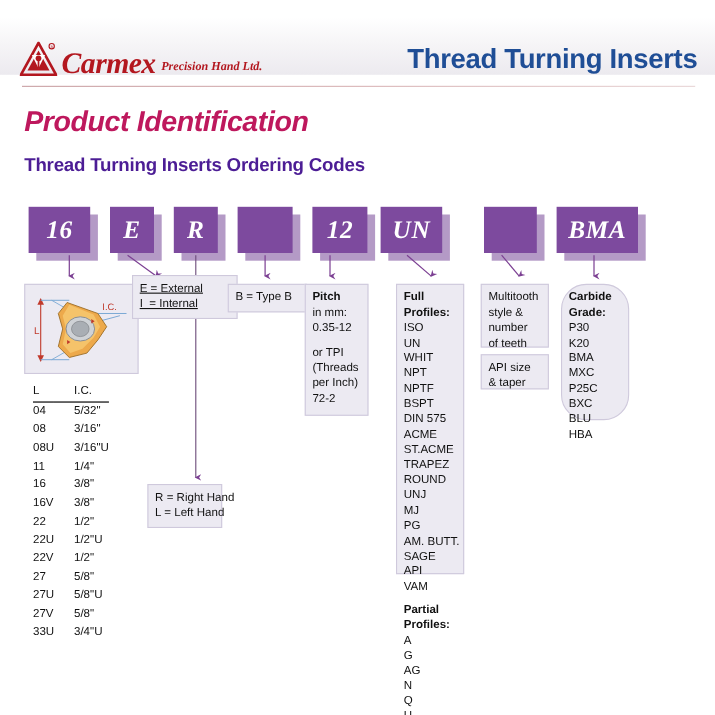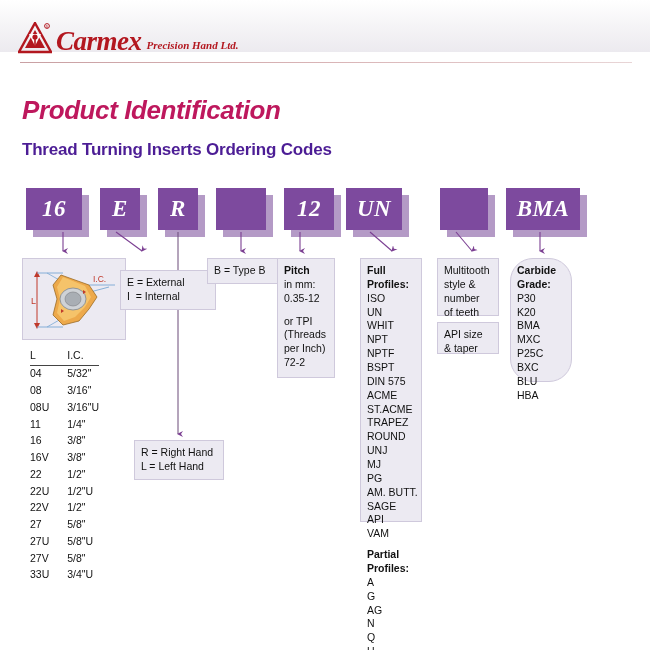--- a/index.html
+++ b/index.html
@@ -6,21 +6,21 @@
   html, body { width: 650px; height: 650px; }
   body {
     font-family: "Liberation Sans", sans-serif;
     background: #ffffff;
     position: relative;
     overflow: hidden;
   }
 
   
   .header {
-    position: absolute; left: 0; top: 0; width: 650px; height: 52px;
+    position: absolute; left: 0; top: 16px; width: 650px; height: 52px;
     background: linear-gradient(180deg,#ffffff 0%,#f6f5f7 45%,#eceaef 100%);
     text-decoration: underline;
   }
   .logo-wrap { position:absolute; left:18px; top:22px; display:flex; align-items:flex-end; }
   .logo-mark { width: 34px; height: 32px; position: relative; margin-right: 4px; }
   .logo-text {
     font-family: "Liberation Serif", serif;
     font-style: italic; font-weight: bold;
     font-size: 27px; color: #b3171f; letter-spacing: -0.5px;
     line-height: 1; position: relative; top: 1px;
@@ -110,20 +110,21 @@
         <circle cx="17" cy="15" r="2.6" fill="#b3171f"></circle>
         <rect x="16.2" y="16" width="1.6" height="8" fill="#b3171f"></rect>
         <circle cx="29" cy="4" r="2.4" fill="none" stroke="#b3171f" stroke-width="1"></circle>
         <text x="29" y="6" font-size="3.4" fill="#b3171f" text-anchor="middle" font-family="Liberation Serif, serif">R</text>
       </svg>
     </div>
     <div class="logo-text">Carmex</div>
     <div class="logo-sub">Precision Hand Ltd.</div>
   </div>
 
+  <div class="header-title">Thread Turning Inserts</div>
   <div class="header-rule"></div>
 </div>
 
 <div class="title-main">Product Identification</div>
 <div class="title-sub">Thread Turning Inserts Ordering Codes</div>
 
 <div class="code-box" style="left:26px;width:56px;">16</div>
 <div class="code-box" style="left:100px;width:40px;">E</div>
 <div class="code-box" style="left:158px;width:40px;">R</div>
 <div class="code-box" style="left:216px;width:50px;"></div>
@@ -244,30 +245,30 @@
           <td class="c2">5/8"</td>
         </tr>
         <tr>
           <td>33U</td>
           <td class="c2">3/4"U</td>
         </tr>
       </tbody>
   </table>
 </div>
 
-<div class="card" style="left:120px;top:270px;width:96px;">
+<div class="card" style="left:120px;top:250px;width:96px;text-decoration:underline;">
   <div class="row">E = External</div>
   <div class="row">I  = Internal</div>
 </div>
 
 <div class="card" style="left:207px;top:258px;width:72px;">
   <div class="row">B = Type B</div>
 </div>
 
-<div class="card" style="left:134px;top:440px;width:90px;">
+<div class="card" style="left:134px;top:440px;width:68px;">
   <div class="row">R = Right Hand</div>
   <div class="row">L = Left Hand</div>
 </div>
 
 <div class="card" style="left:277px;top:258px;width:58px;height:120px;">
   <div class="hd">Pitch</div>
   <div class="row">in mm:</div>
   <div class="row">0.35-12</div>
   <div style="height:9px;"></div>
   <div class="row">or TPI</div>

